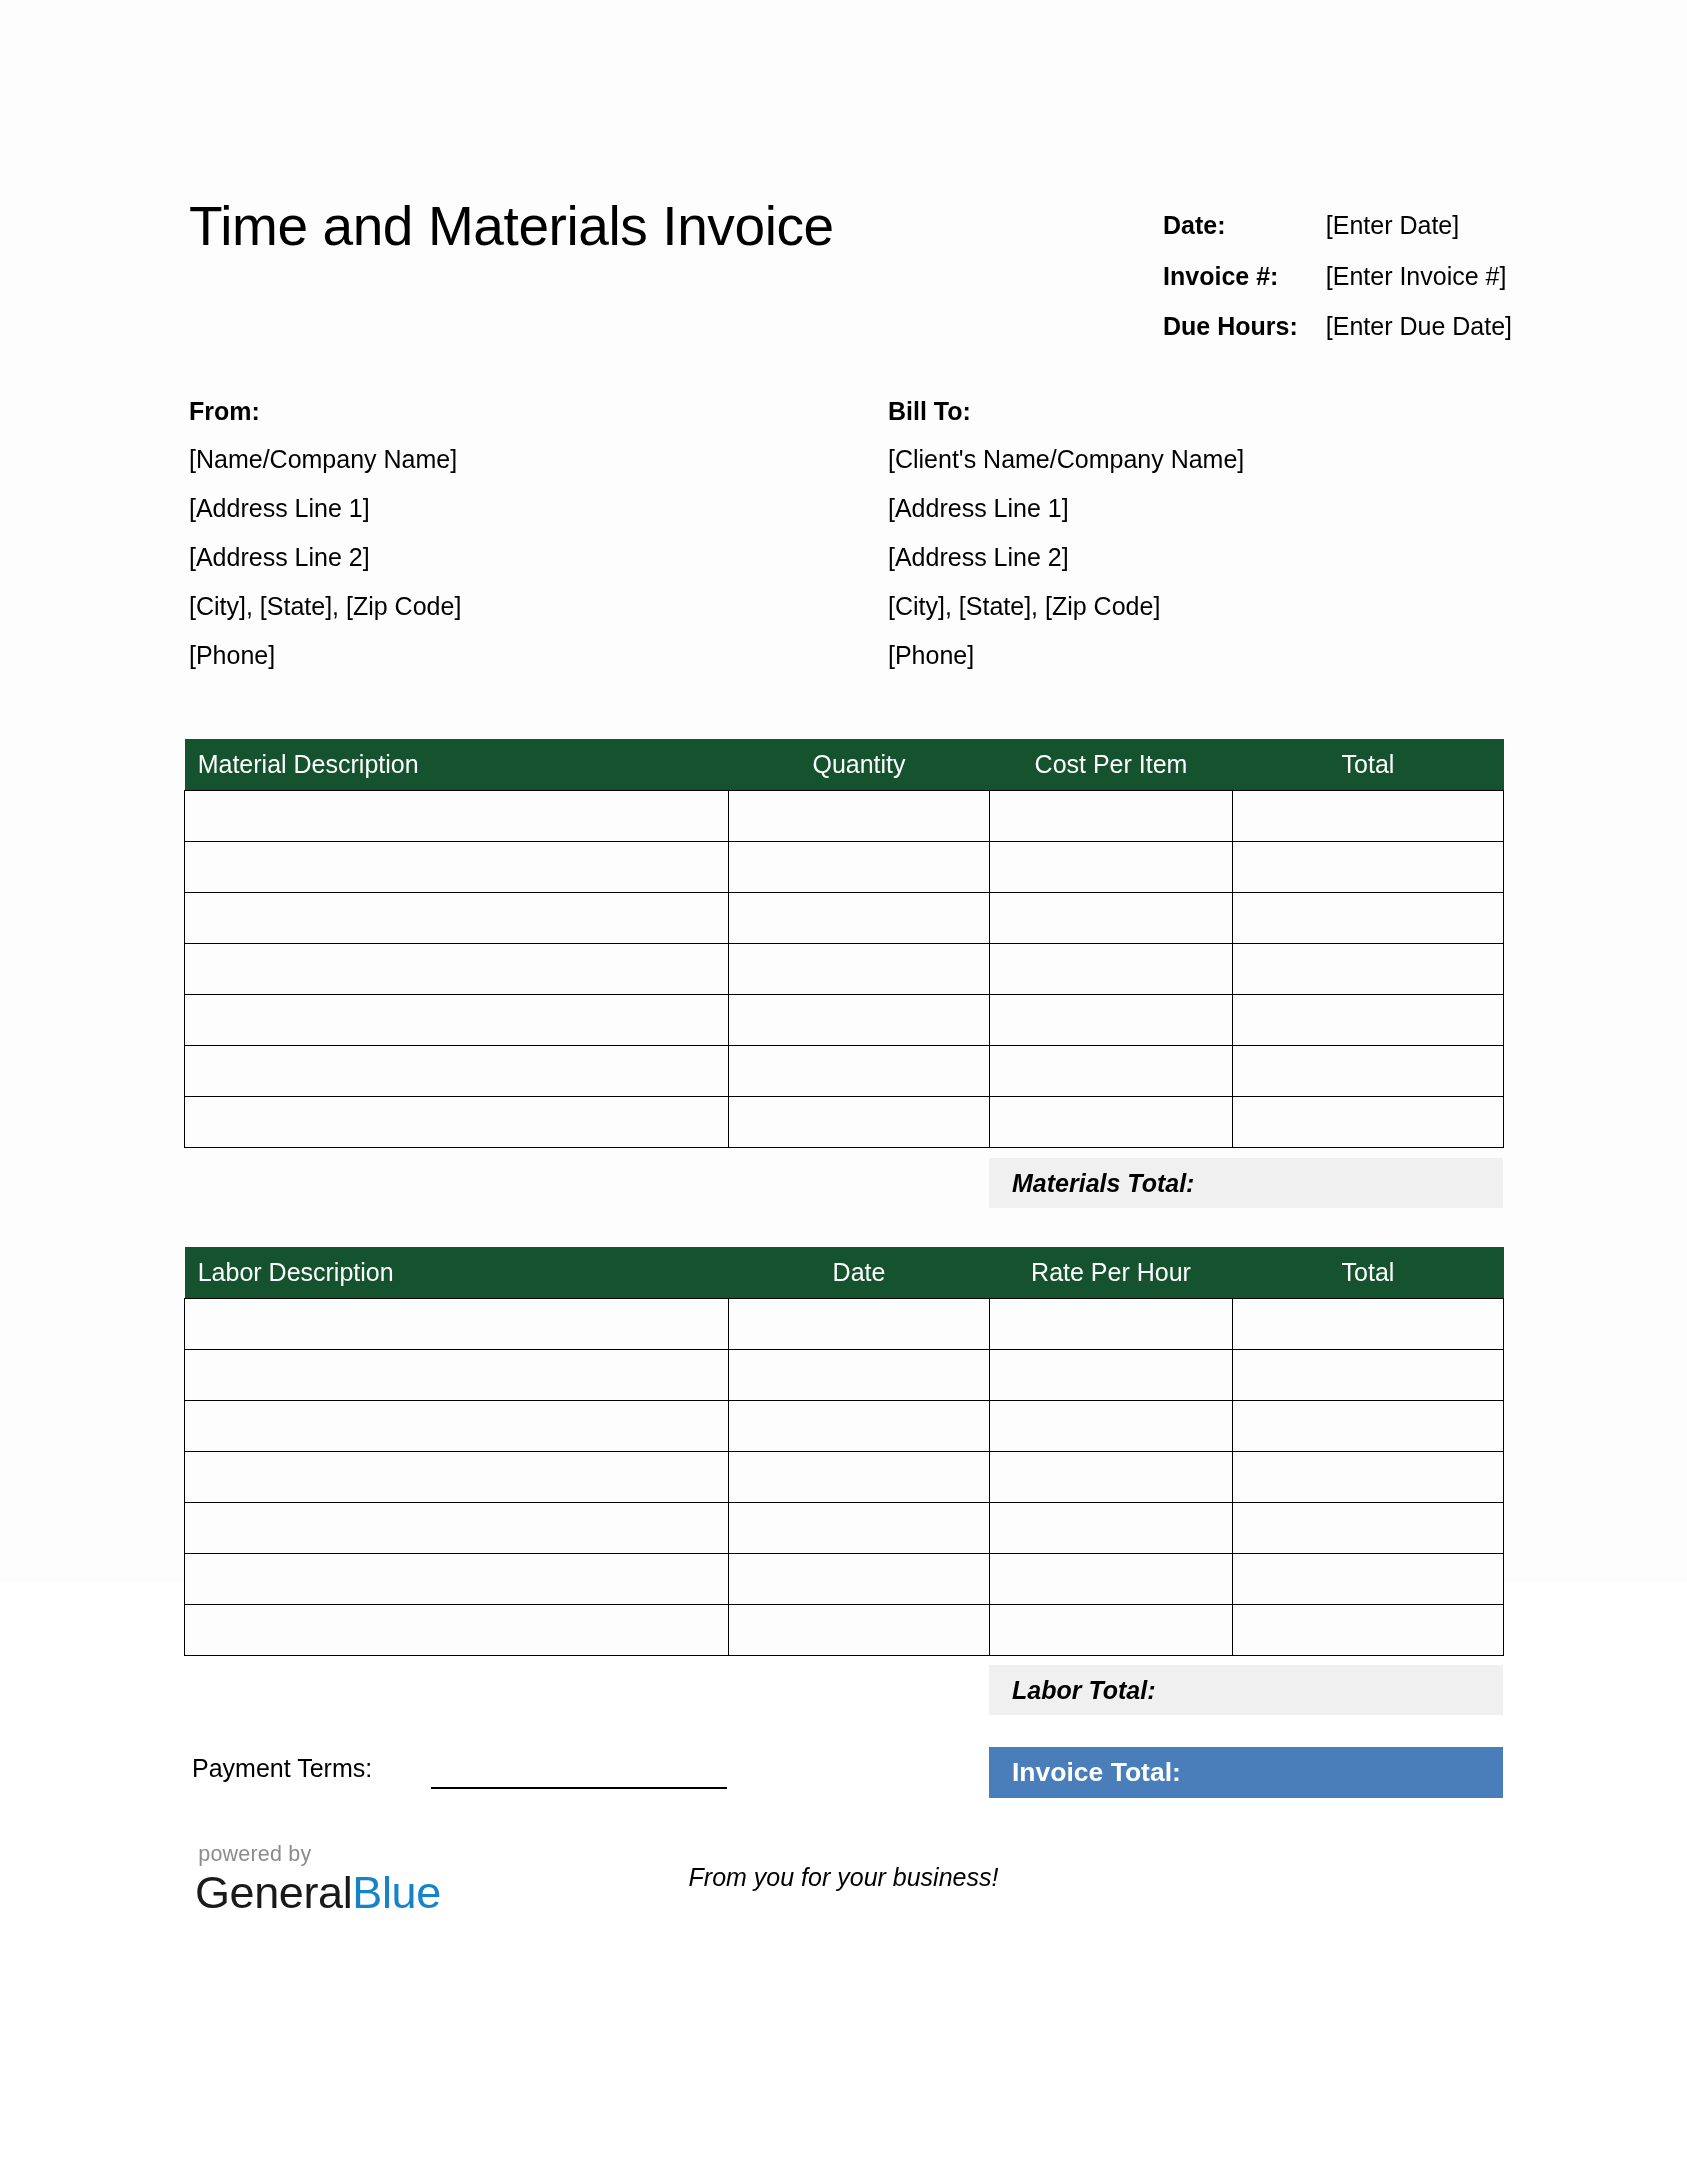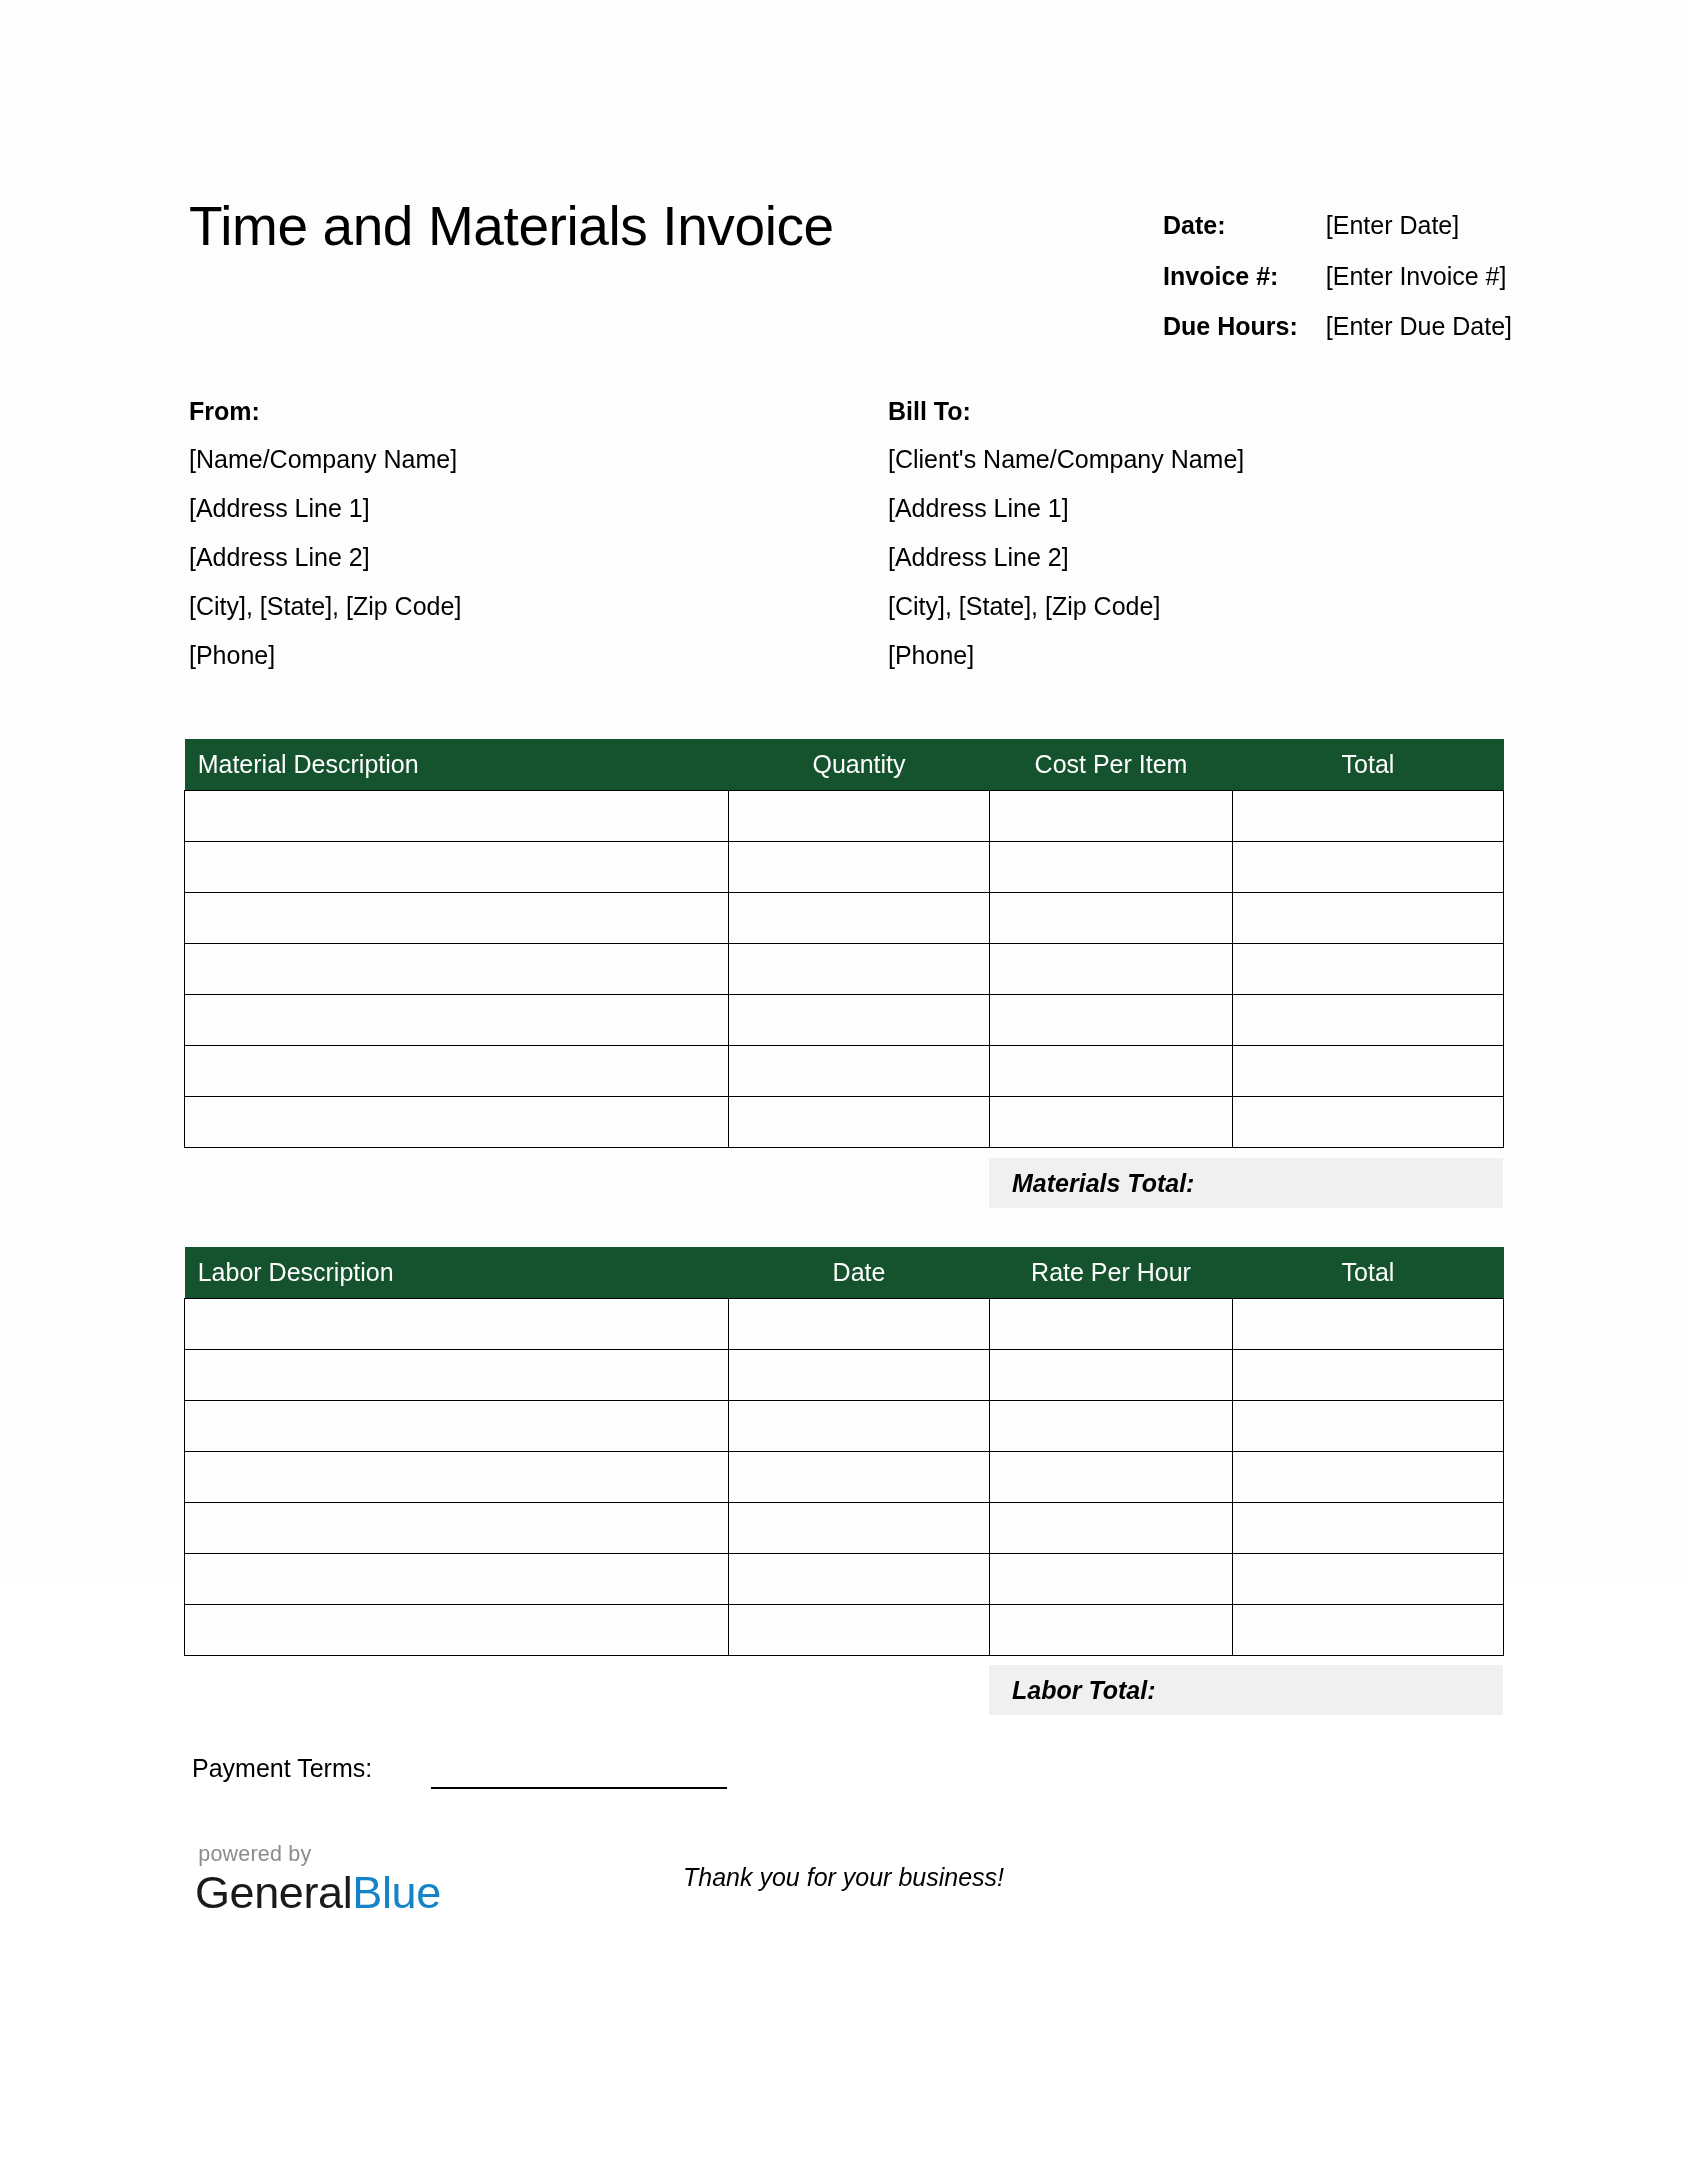--- a/index.html
+++ b/index.html
@@ -382,22 +382,26 @@
   <div class="total-band" id="labor-total-band">
     <span class="t-label">Labor Total:</span>
     <span class="t-value"></span>
   </div>
 
   <div class="payment-terms">
     <span class="pt-label">Payment Terms:</span>
     <span class="pt-line"></span>
   </div>
 
-
-  <div class="thank-you">Thank you for your business!</div>
+  <div class="invoice-total-band">
+    <span class="t-label">Invoice Total:</span>
+    <span class="t-value"></span>
+  </div>
+
+  <div class="thank-you">From you for your business!</div>
 
   <div class="logo">
     <div class="logo-powered">powered by</div>
     <div class="logo-name"><span class="logo-general">General</span><span class="logo-blue">Blue</span></div>
   </div>
 
 </div>
 
 
 </body></html>

